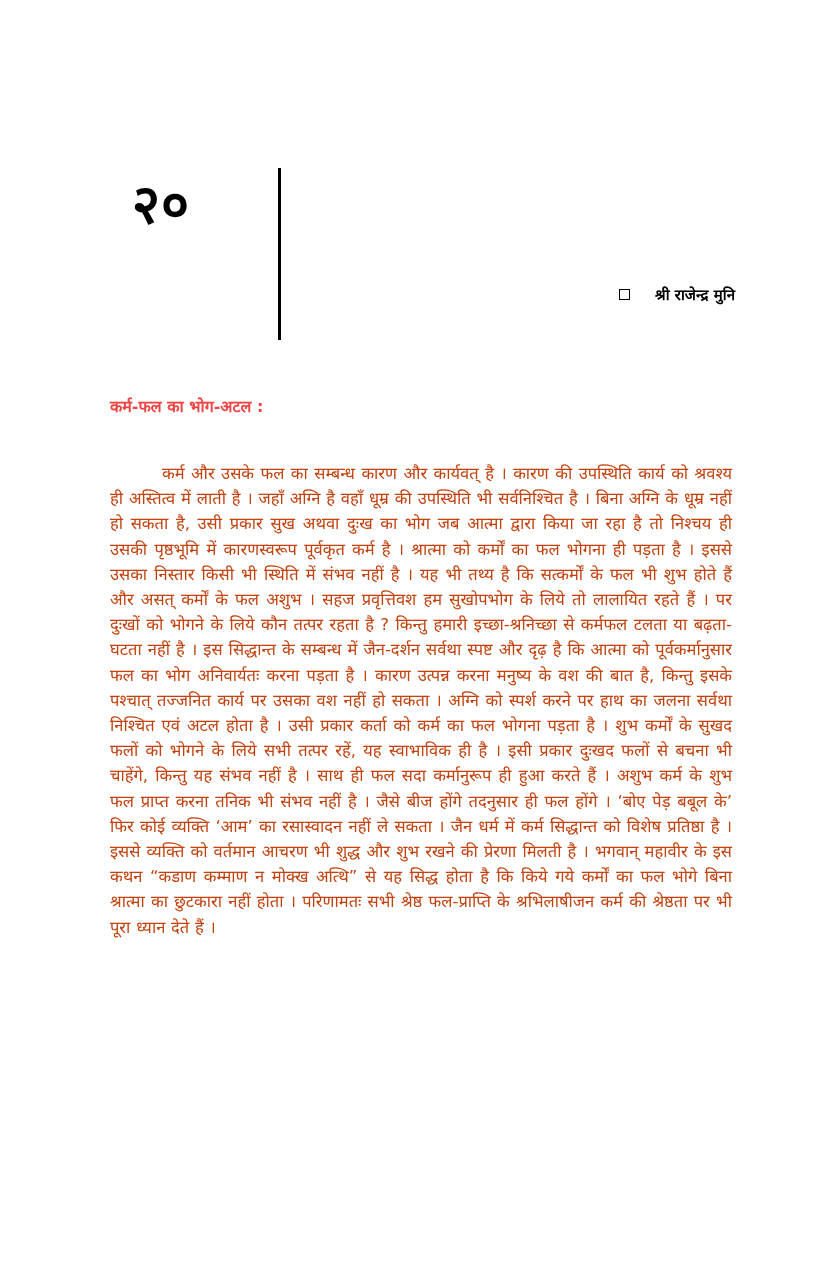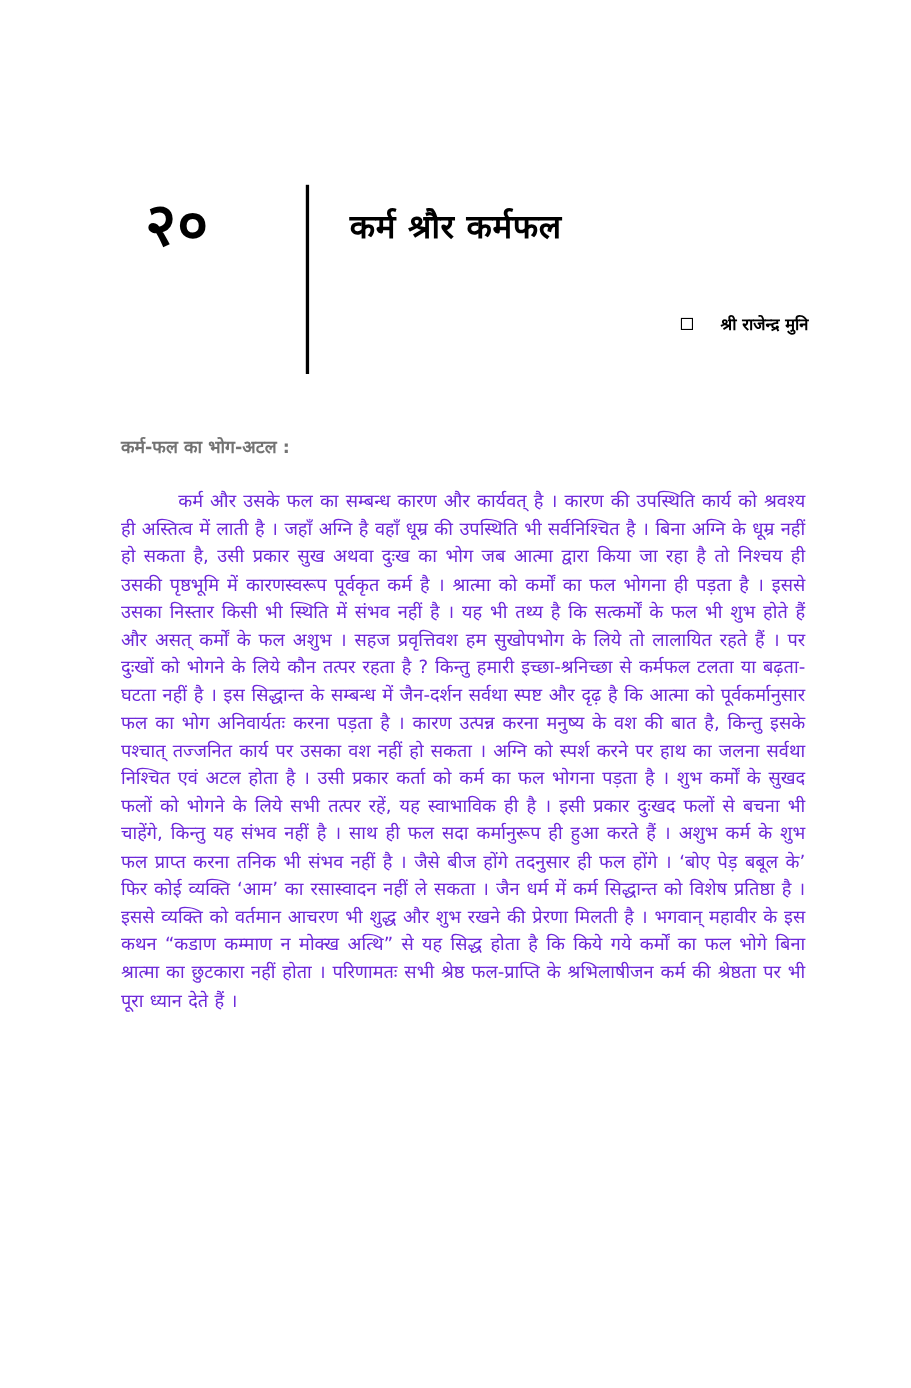--- a/index.html
+++ b/index.html
@@ -82,32 +82,32 @@
   }
 
   
   .section-heading {
     position: absolute;
     left: 110px;
     top: 395px;
     font-family: "DejaVu Sans", "Liberation Sans", sans-serif;
     font-size: 16px;
     font-weight: 700;
-    color: #737373;
+    color: #ef4444;
     white-space: nowrap;
   }
   .body-copy {
     position: absolute;
     left: 110px;
-    top: 443px;
+    top: 461px;
     width: 622px;
     font-family: "DejaVu Sans", "Liberation Sans", sans-serif;
     font-size: 16.5px;
     line-height: 25.2px;
-    color: #6d28d9;
+    color: #c2410c;
   }
   .body-copy p {
     margin: 0;
     text-align: justify;
     text-indent: 52px;
     word-spacing: 0.5px;
   }
 
   
   .footer {
@@ -130,21 +130,20 @@
 </head>
 <body>
 
 <div class="page">
 
   <div class="masthead">
     <div class="chapter-number">२०</div>
 
     <div class="masthead-rule"></div>
 
-    <div class="chapter-title">कर्म श्रौर कर्मफल</div>
 
     <div class="byline">
       <span class="byline-marker"></span>
       <span>श्री राजेन्द्र मुनि</span>
     </div>
   </div>
 
   <div class="section-heading">कर्म-फल का भोग-अटल :</div>
 
   <div class="body-copy">

